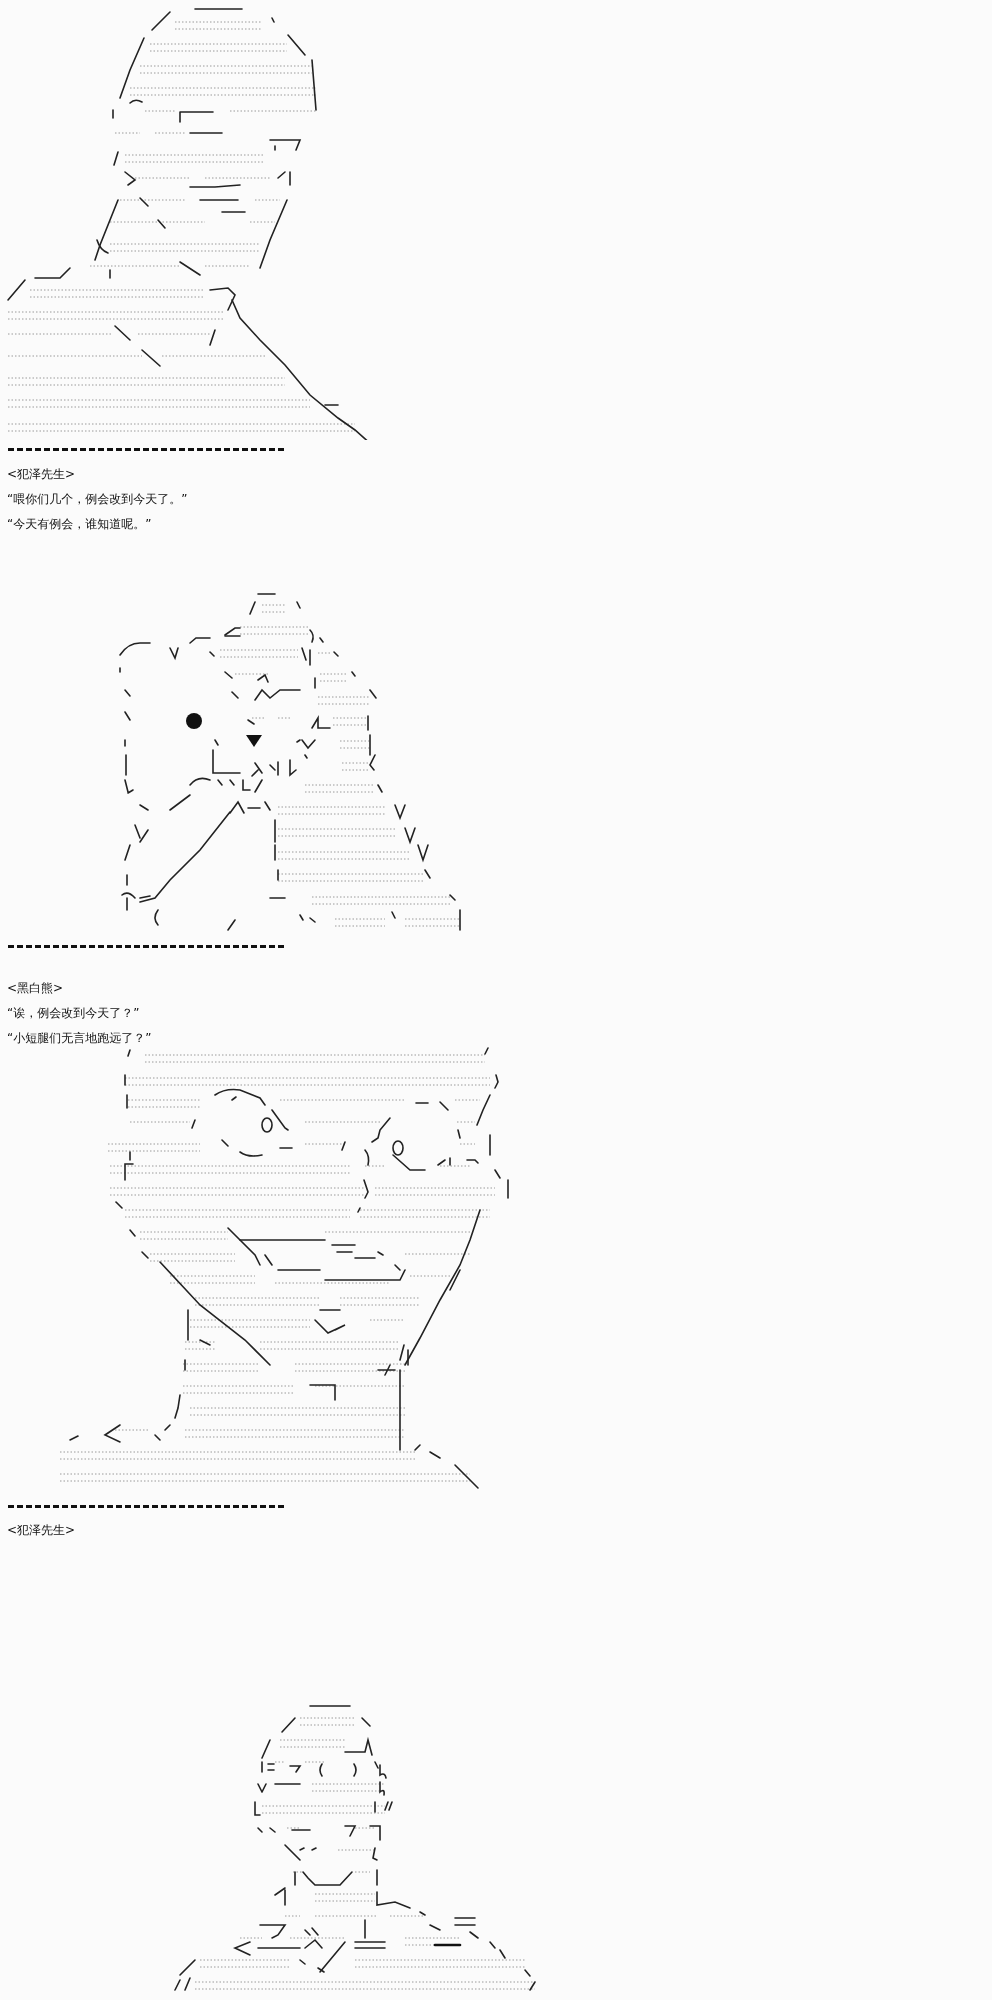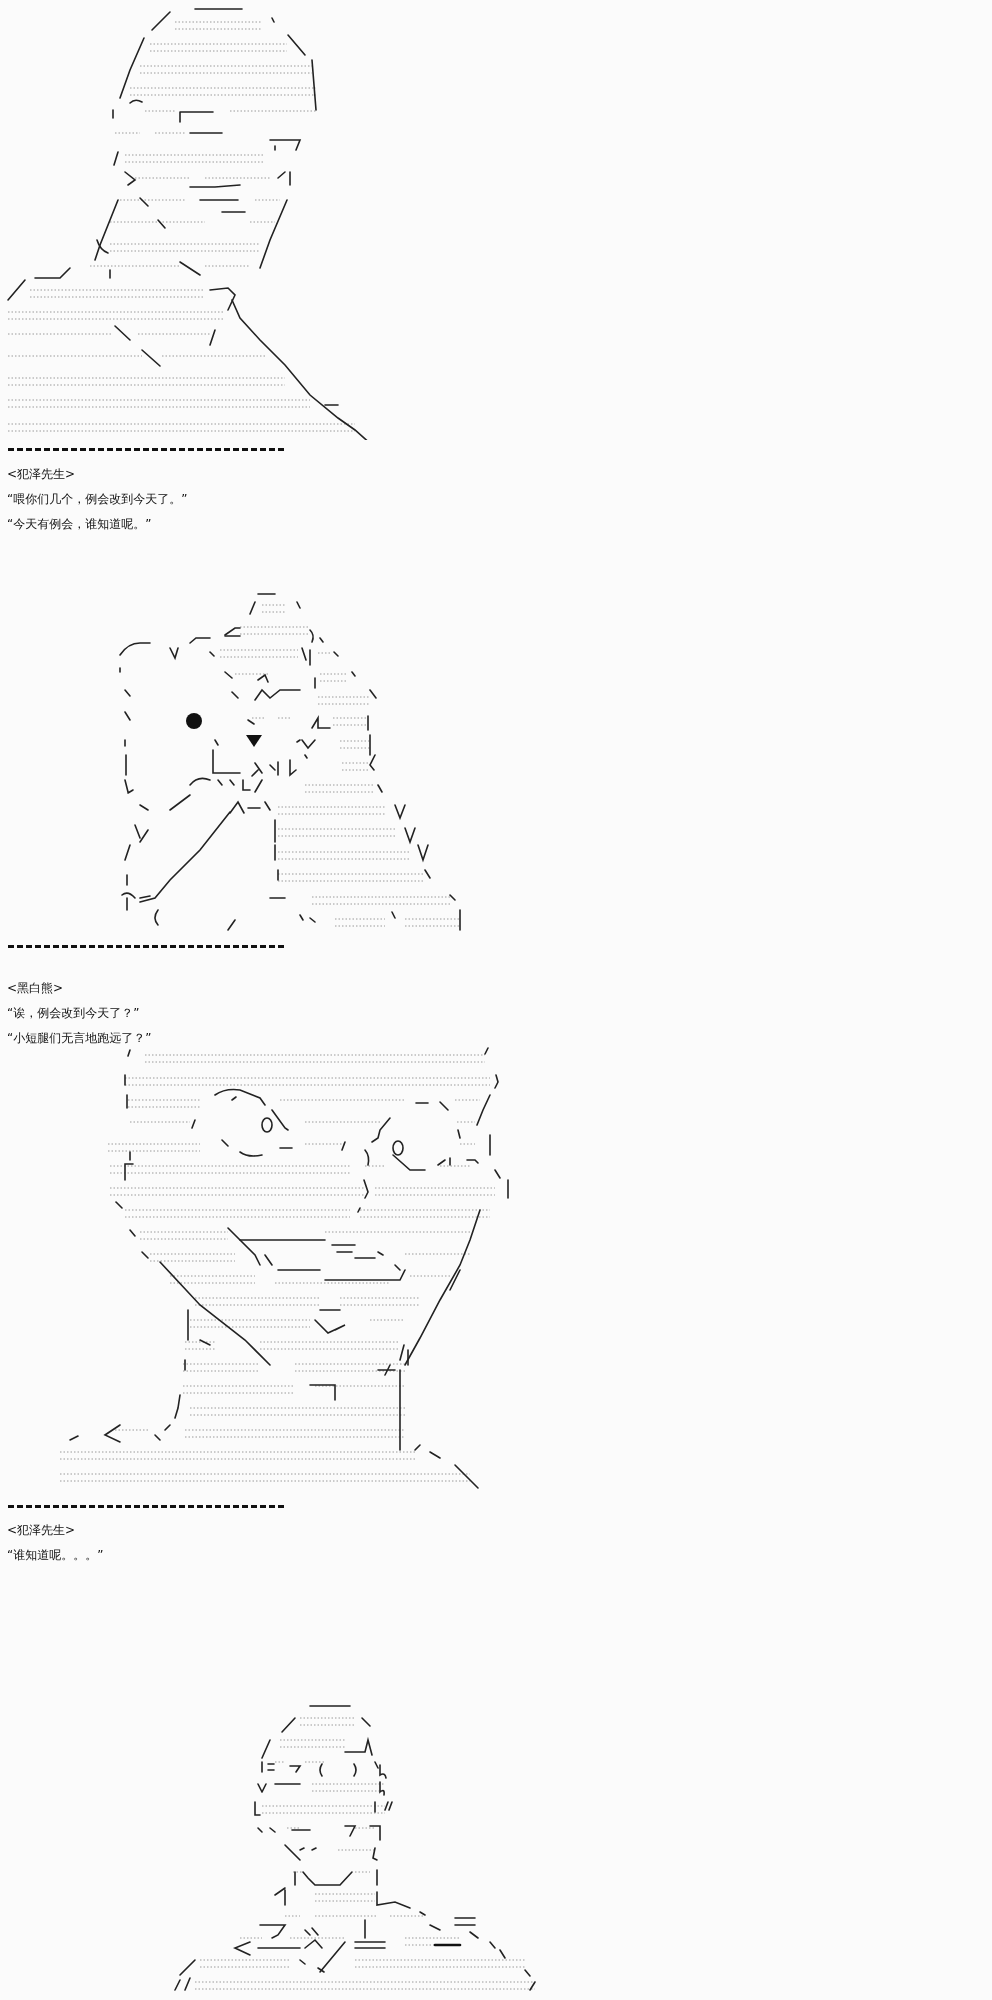--- a/index.html
+++ b/index.html
@@ -346,21 +346,20 @@
     <g class="ink">
       <ellipse cx="267" cy="85" rx="5" ry="7"></ellipse>
       <ellipse cx="398" cy="108" rx="5" ry="7"></ellipse>
     </g>
   </svg>
 </div>
 
 <div class="divider" style="top:1505px;"></div>
 <div class="dialog" style="top:1518px;">
   <span class="speaker">&lt;犯泽先生&gt;</span>
-  <span class="line">“谁知道呢。。。”</span>
 </div>
 
 <div class="aa" style="top:1680px;">
   <svg width="560" height="320" viewBox="0 0 560 320">
     <g class="dots">
       <line x1="300" y1="38" x2="355" y2="38"></line>
         <line x1="300" y1="45" x2="355" y2="45"></line>
       <line x1="280" y1="60" x2="345" y2="60"></line>
         <line x1="280" y1="67" x2="345" y2="67"></line>
       <line x1="275" y1="82" x2="285" y2="82"></line>

